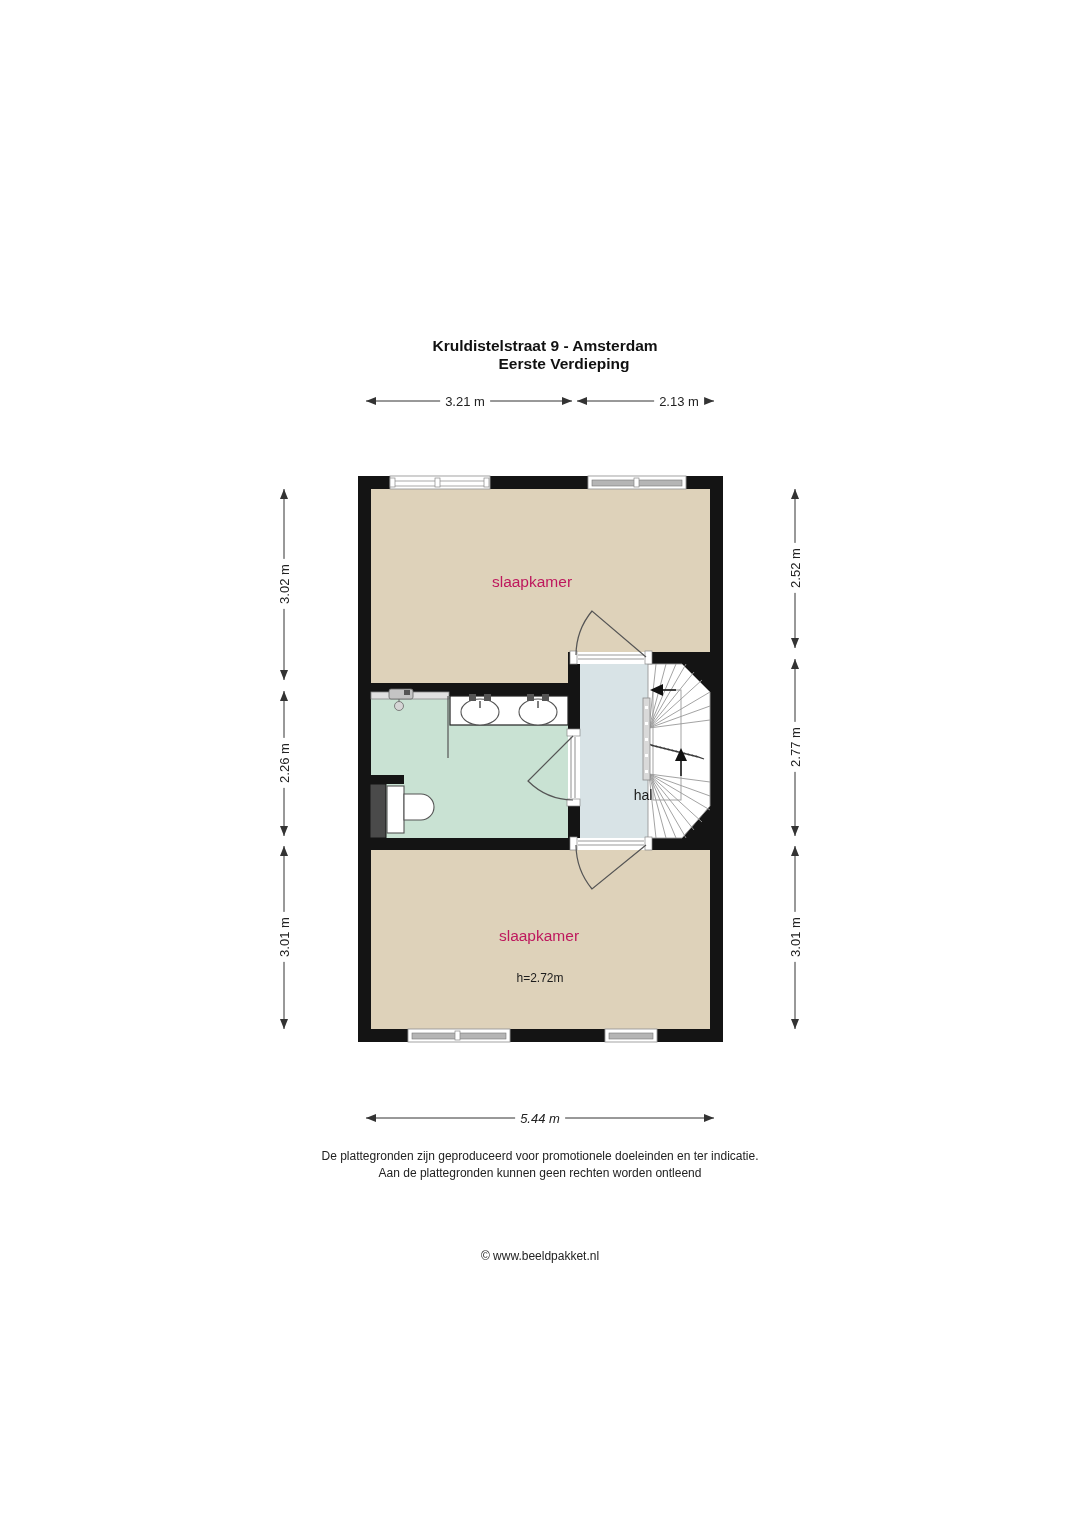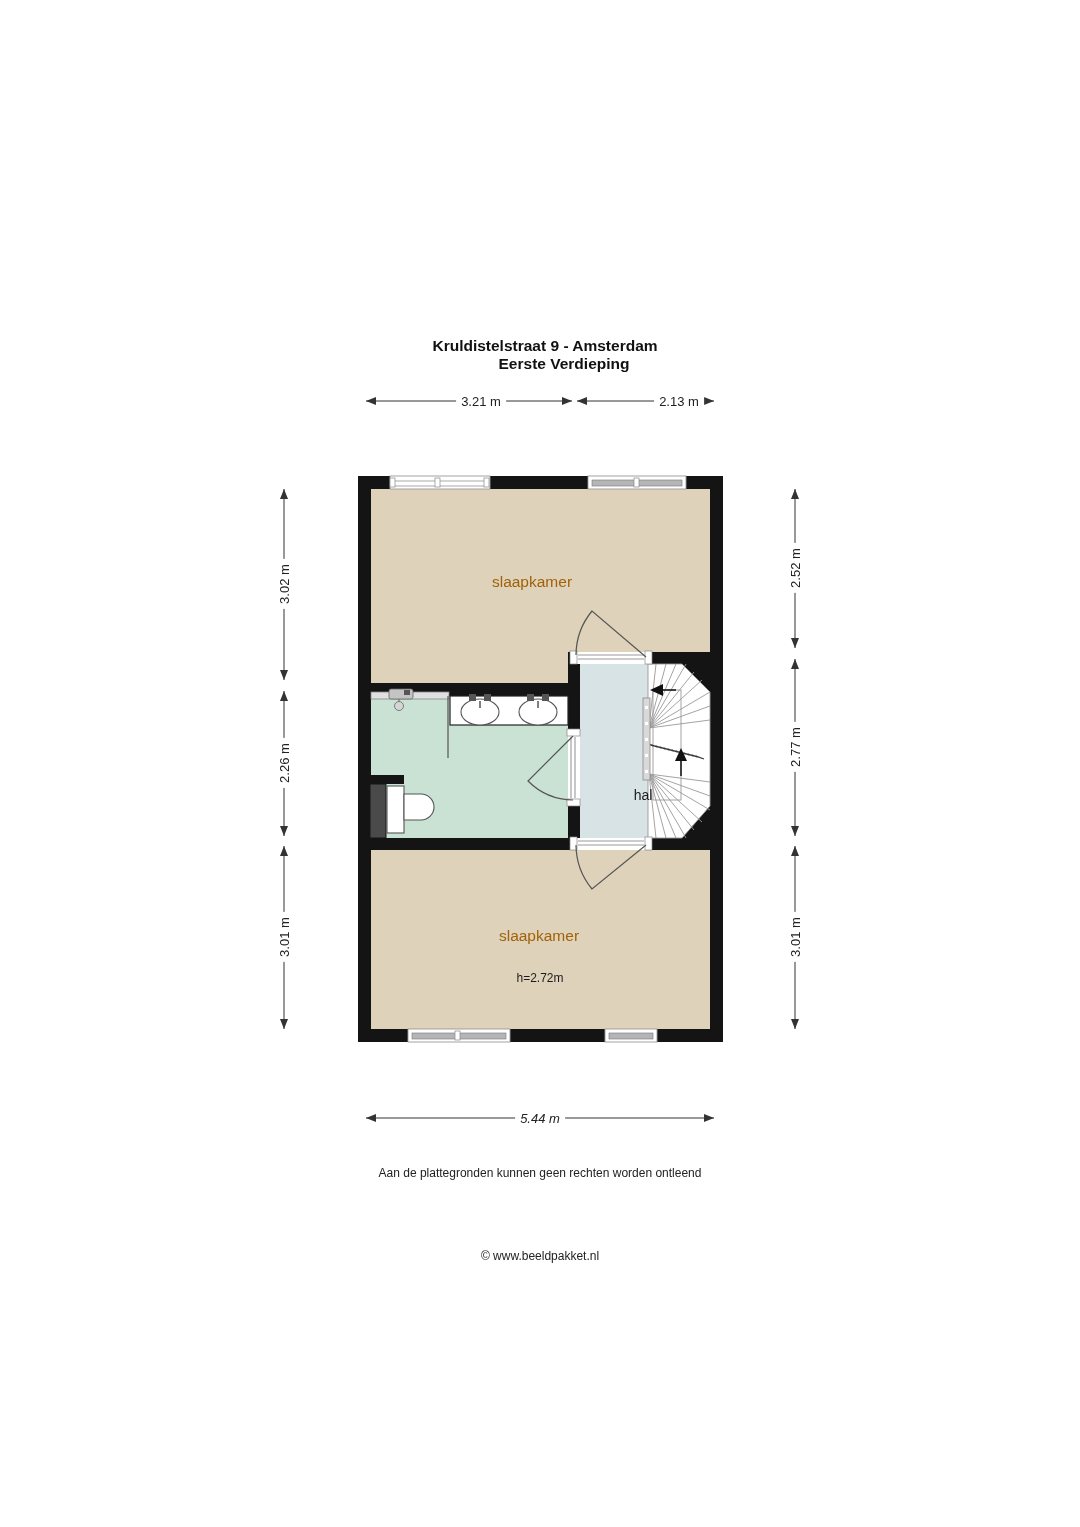--- a/index.html
+++ b/index.html
@@ -5,21 +5,21 @@
   html,body { margin:0; padding:0; background:#fff; }
   .page {
     position:relative; width:992px; height:1527px; background:#ffffff;
     font-family:"Liberation Sans", sans-serif; color:#1c1c1c; overflow:hidden;
   }
   .abs { position:absolute; }
   .ctr { transform:translate(-50%,-50%); white-space:nowrap; }
   .rot { transform:translate(-50%,-50%) rotate(-90deg); white-space:nowrap; }
   .title-line { font-size:15.5px; font-weight:bold; color:#111; }
   .dim-label { font-size:13px; color:#222; background:#fff; padding:0 5px; line-height:15px; }
-  .room-label { font-size:15.5px; color:#a16207; }
+  .room-label { font-size:15.5px; color:#be185d; }
   .room-sub { font-size:12px; color:#1c1c1c;margin-top:24px; }
   .hall-label { font-size:14px; color:#1c1c1c; }
   .footer-line { font-size:12px; color:#222; line-height:16.5px; }
 
   svg { display:block; }
   .wall          { fill:var(--wall,#141414); }
   .floor-beige   { fill:var(--floor-beige,#ded2ba); }
   .floor-green   { fill:var(--bathroom-green,#c9e2d3); }
   .floor-blue    { fill:var(--hall-blue,#d8e3e6); }
   .duct          { fill:var(--duct-gray,#4a4a4a); }
@@ -191,31 +191,32 @@
         <line x1="538" y1="701" x2="538" y2="708" stroke="#555" stroke-width="1.5"></line>
       </g>
       <g>
         <rect class="duct" x="370" y="784" width="16" height="54" stroke="#141414" stroke-width="1"></rect>
         <rect x="387" y="786" width="17" height="47" fill="#fff" stroke="#555" stroke-width="1.1"></rect>
         <path class="fixture" d="M404,794 h17 a13,13 0 0 1 0,26 h-17 z"></path>
       </g>
     </g>
   </svg>
 
-  <div class="abs ctr dim-label" style="left:481px; top:401px;">3.21 m</div>
+  <div class="abs ctr dim-label" style="left:465px; top:401px;">3.21 m</div>
   <div class="abs ctr dim-label" style="left:645px; top:401px;margin-left:34px;">2.13 m</div>
   <div class="abs rot dim-label" style="left:284px; top:584px;">3.02 m</div>
   <div class="abs rot dim-label" style="left:284px; top:763px;">2.26 m</div>
   <div class="abs rot dim-label" style="left:284px; top:937px;">3.01 m</div>
   <div class="abs rot dim-label" style="left:795px; top:568px;">2.52 m</div>
   <div class="abs rot dim-label" style="left:795px; top:747px;">2.77 m</div>
   <div class="abs rot dim-label" style="left:795px; top:937px;">3.01 m</div>
   <div class="abs ctr dim-label" style="left:540px; top:1118px;font-style:italic;">5.44 m</div>
 
   <div class="abs ctr room-label" style="left:532px; top:582px;">slaapkamer</div>
   <div class="abs ctr room-label" style="left:539px; top:936px;">slaapkamer</div>
   <div class="abs ctr room-sub" style="left:540px; top:954px;">h=2.72m</div>
   <div class="abs ctr hall-label" style="left:643px; top:747px;margin-top:48px;">hal</div>
 
+  <div class="abs ctr footer-line" style="left:540px; top:1156px;">De plattegronden zijn geproduceerd voor promotionele doeleinden en ter indicatie.</div>
   <div class="abs ctr footer-line" style="left:540px; top:1173px;">Aan de plattegronden kunnen geen rechten worden ontleend</div>
   <div class="abs ctr footer-line" style="left:540px; top:1256px;">© www.beeldpakket.nl</div>
 
 </div>
 
 </body></html>

